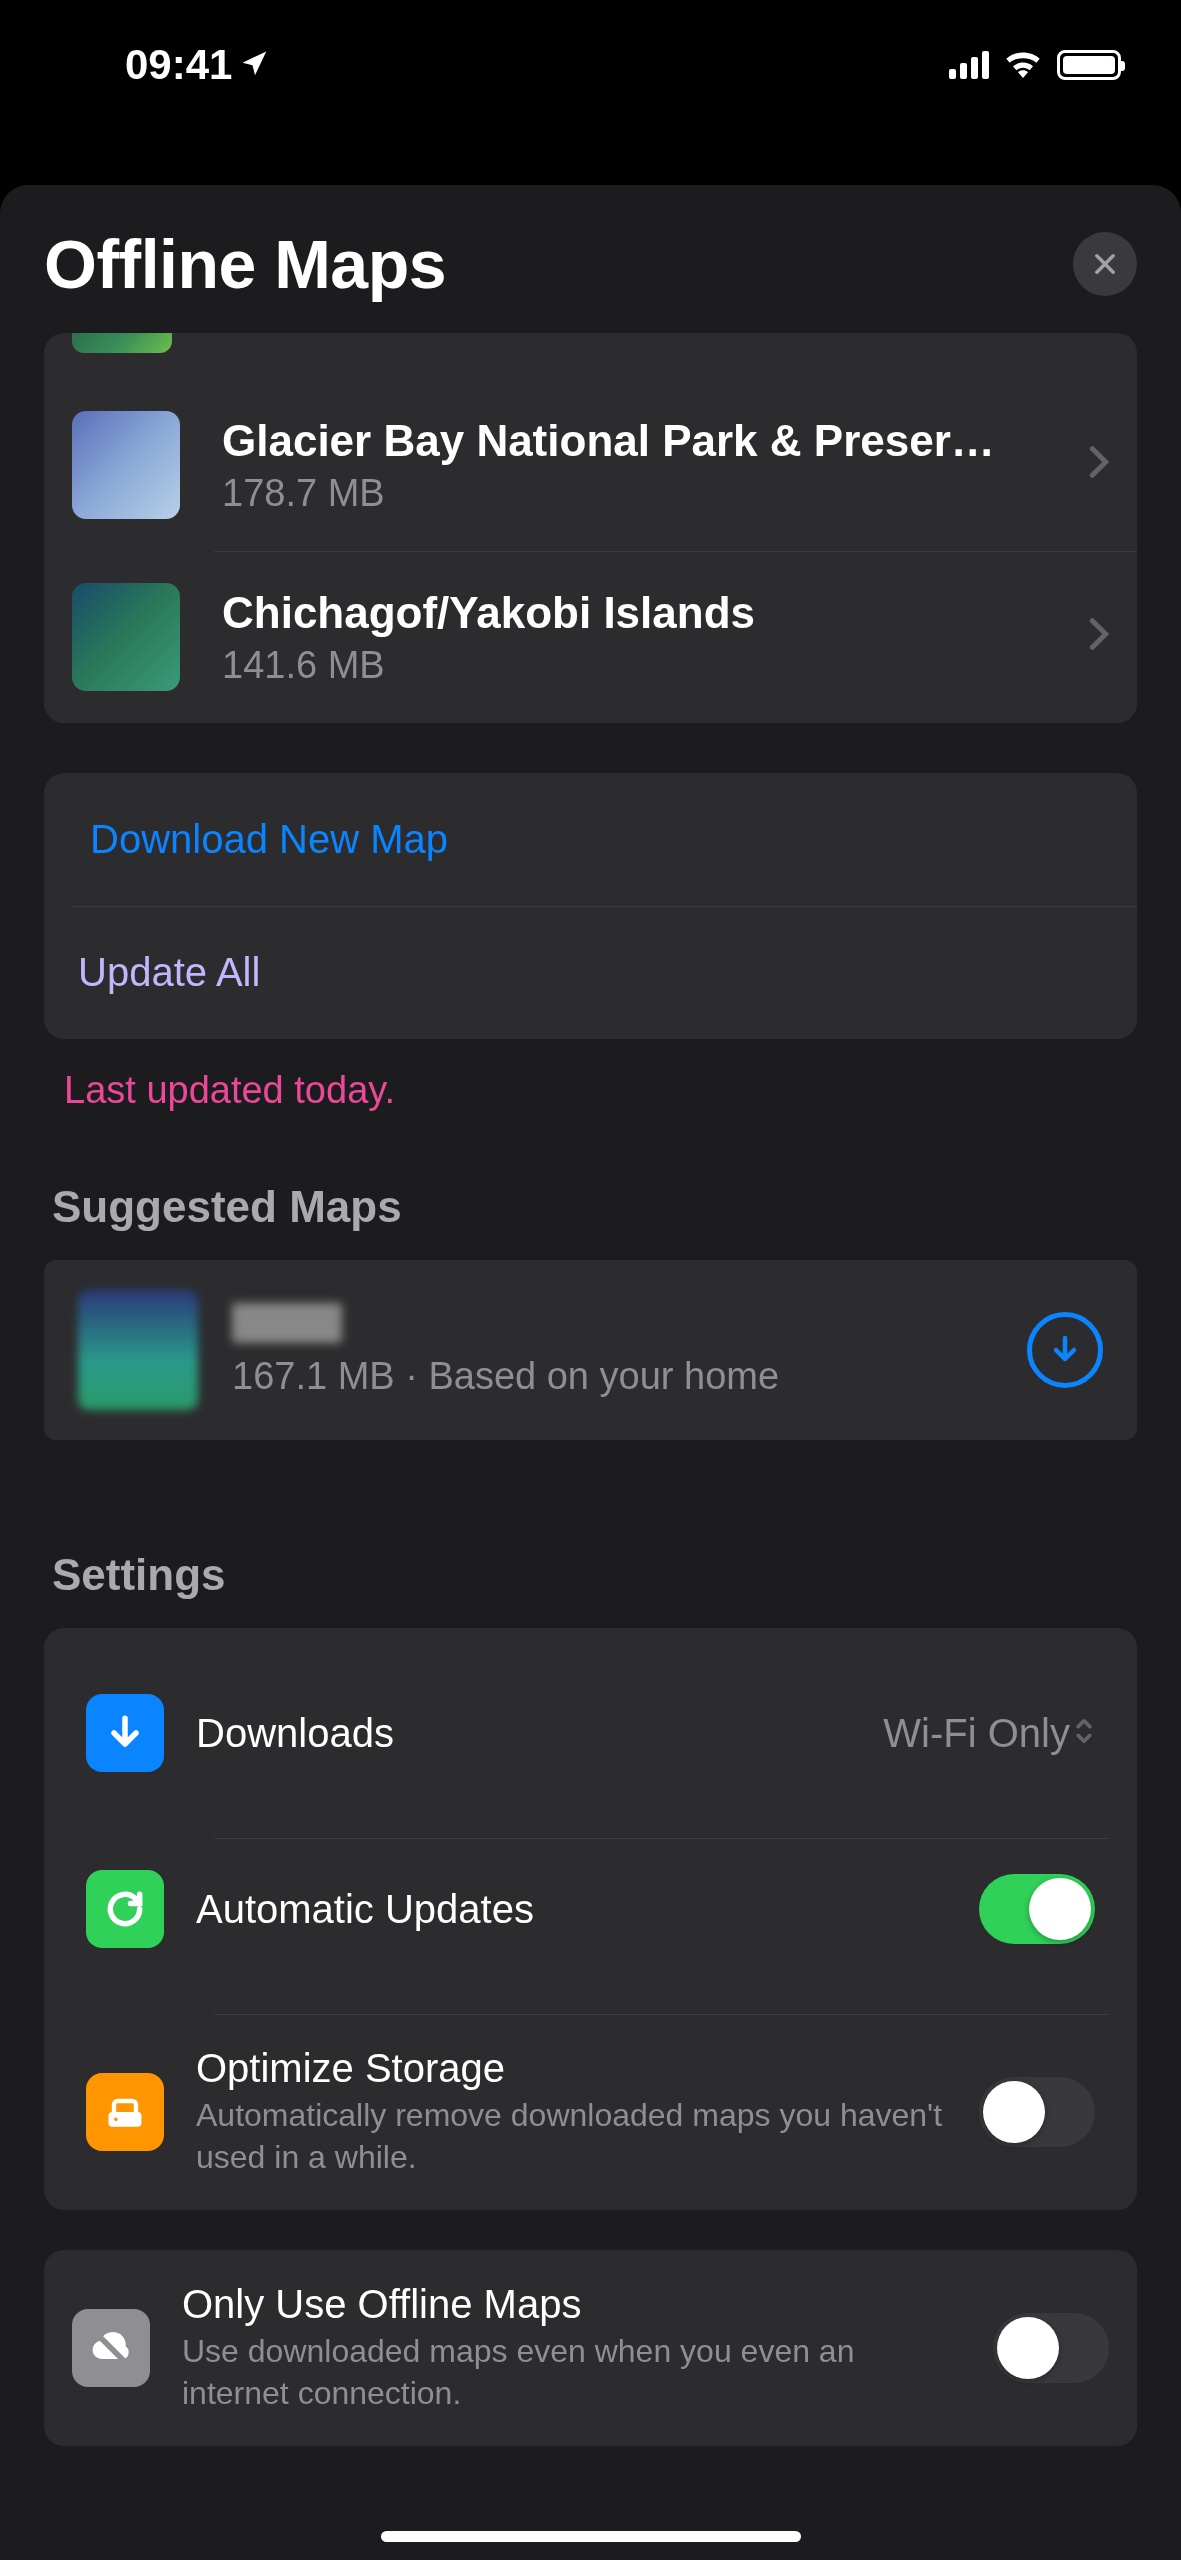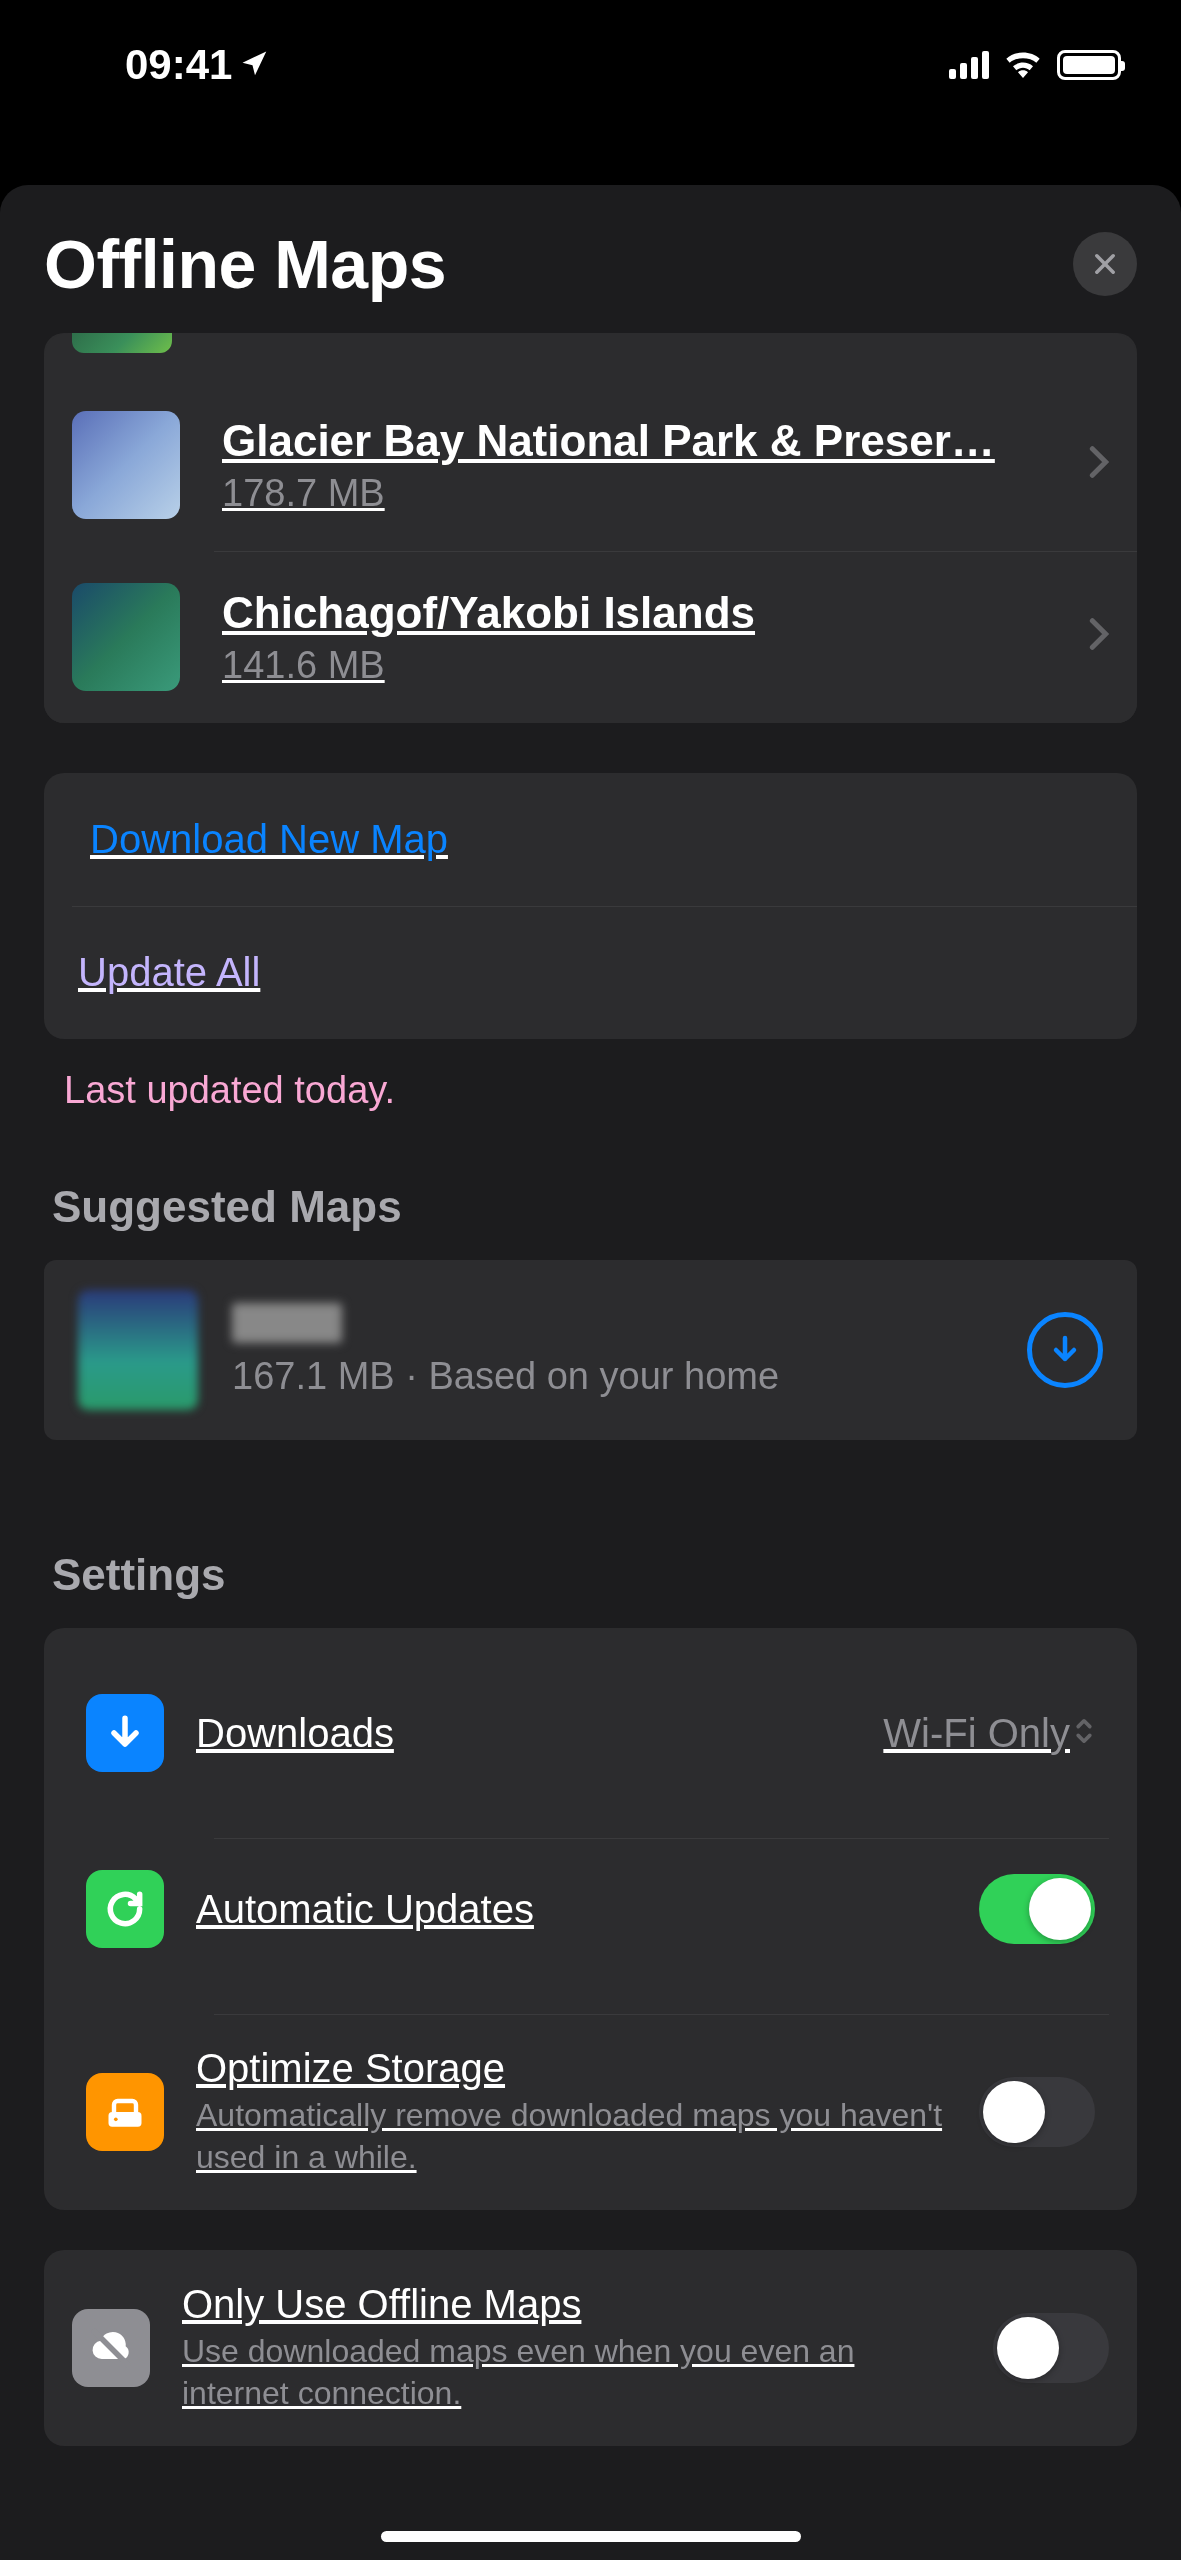--- a/index.html
+++ b/index.html
@@ -122,21 +122,20 @@
     font-weight: 300;
   }
   .close-btn svg { width: 28px; height: 28px; }
 
   
   .card {
     background: #2c2c2e;
     border-radius: 20px;
     overflow: hidden;
     margin-bottom: 44px;
-    text-decoration: underline;
   }
   .card-row {
     display: flex;
     align-items: center;
     padding: 24px 28px;
     position: relative;
   }
   .card-row + .card-row::before {
     content: "";
     position: absolute;
@@ -208,21 +207,21 @@
 
   
   .actions .card-row {
     padding: 44px 34px;
   }
   .link-blue { color: #0a84ff; font-size: 40px; margin-left: 12px; }
   .link-grey { color: #c4b5fd; font-size: 40px; }
 
   .footer-text {
     font-size: 38px;
-    color: #f9a8d4;
+    color: #ec4899;
     padding: 0 20px;
     margin-top: -10px;
     margin-bottom: 70px;
   }
 
   .section-header {
     font-size: 44px;
     font-weight: 600;
     color: #a9a9ae;
     padding: 0 8px;

